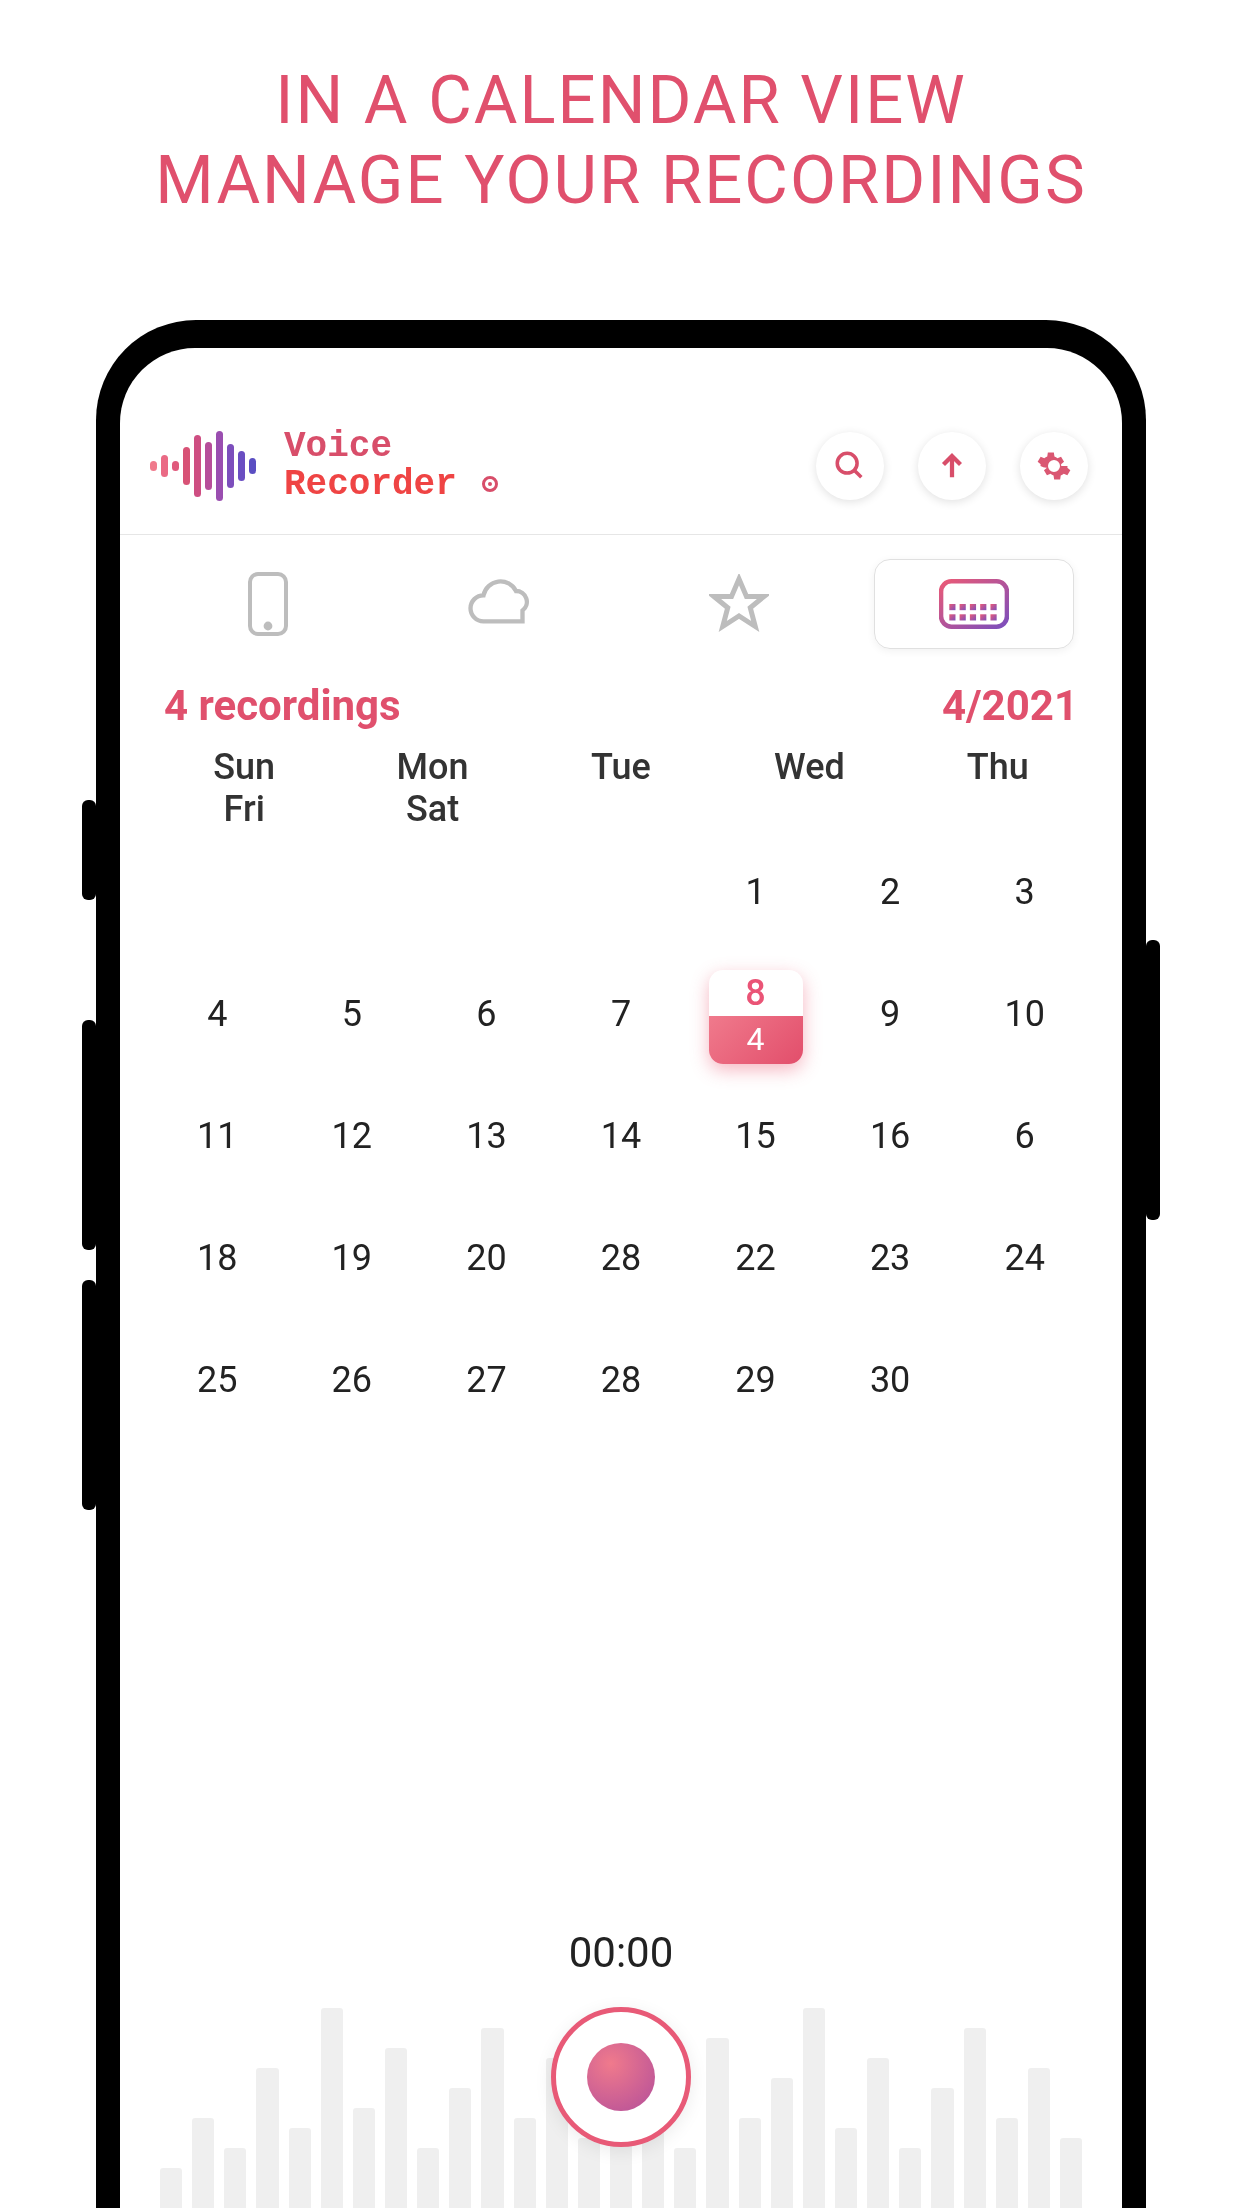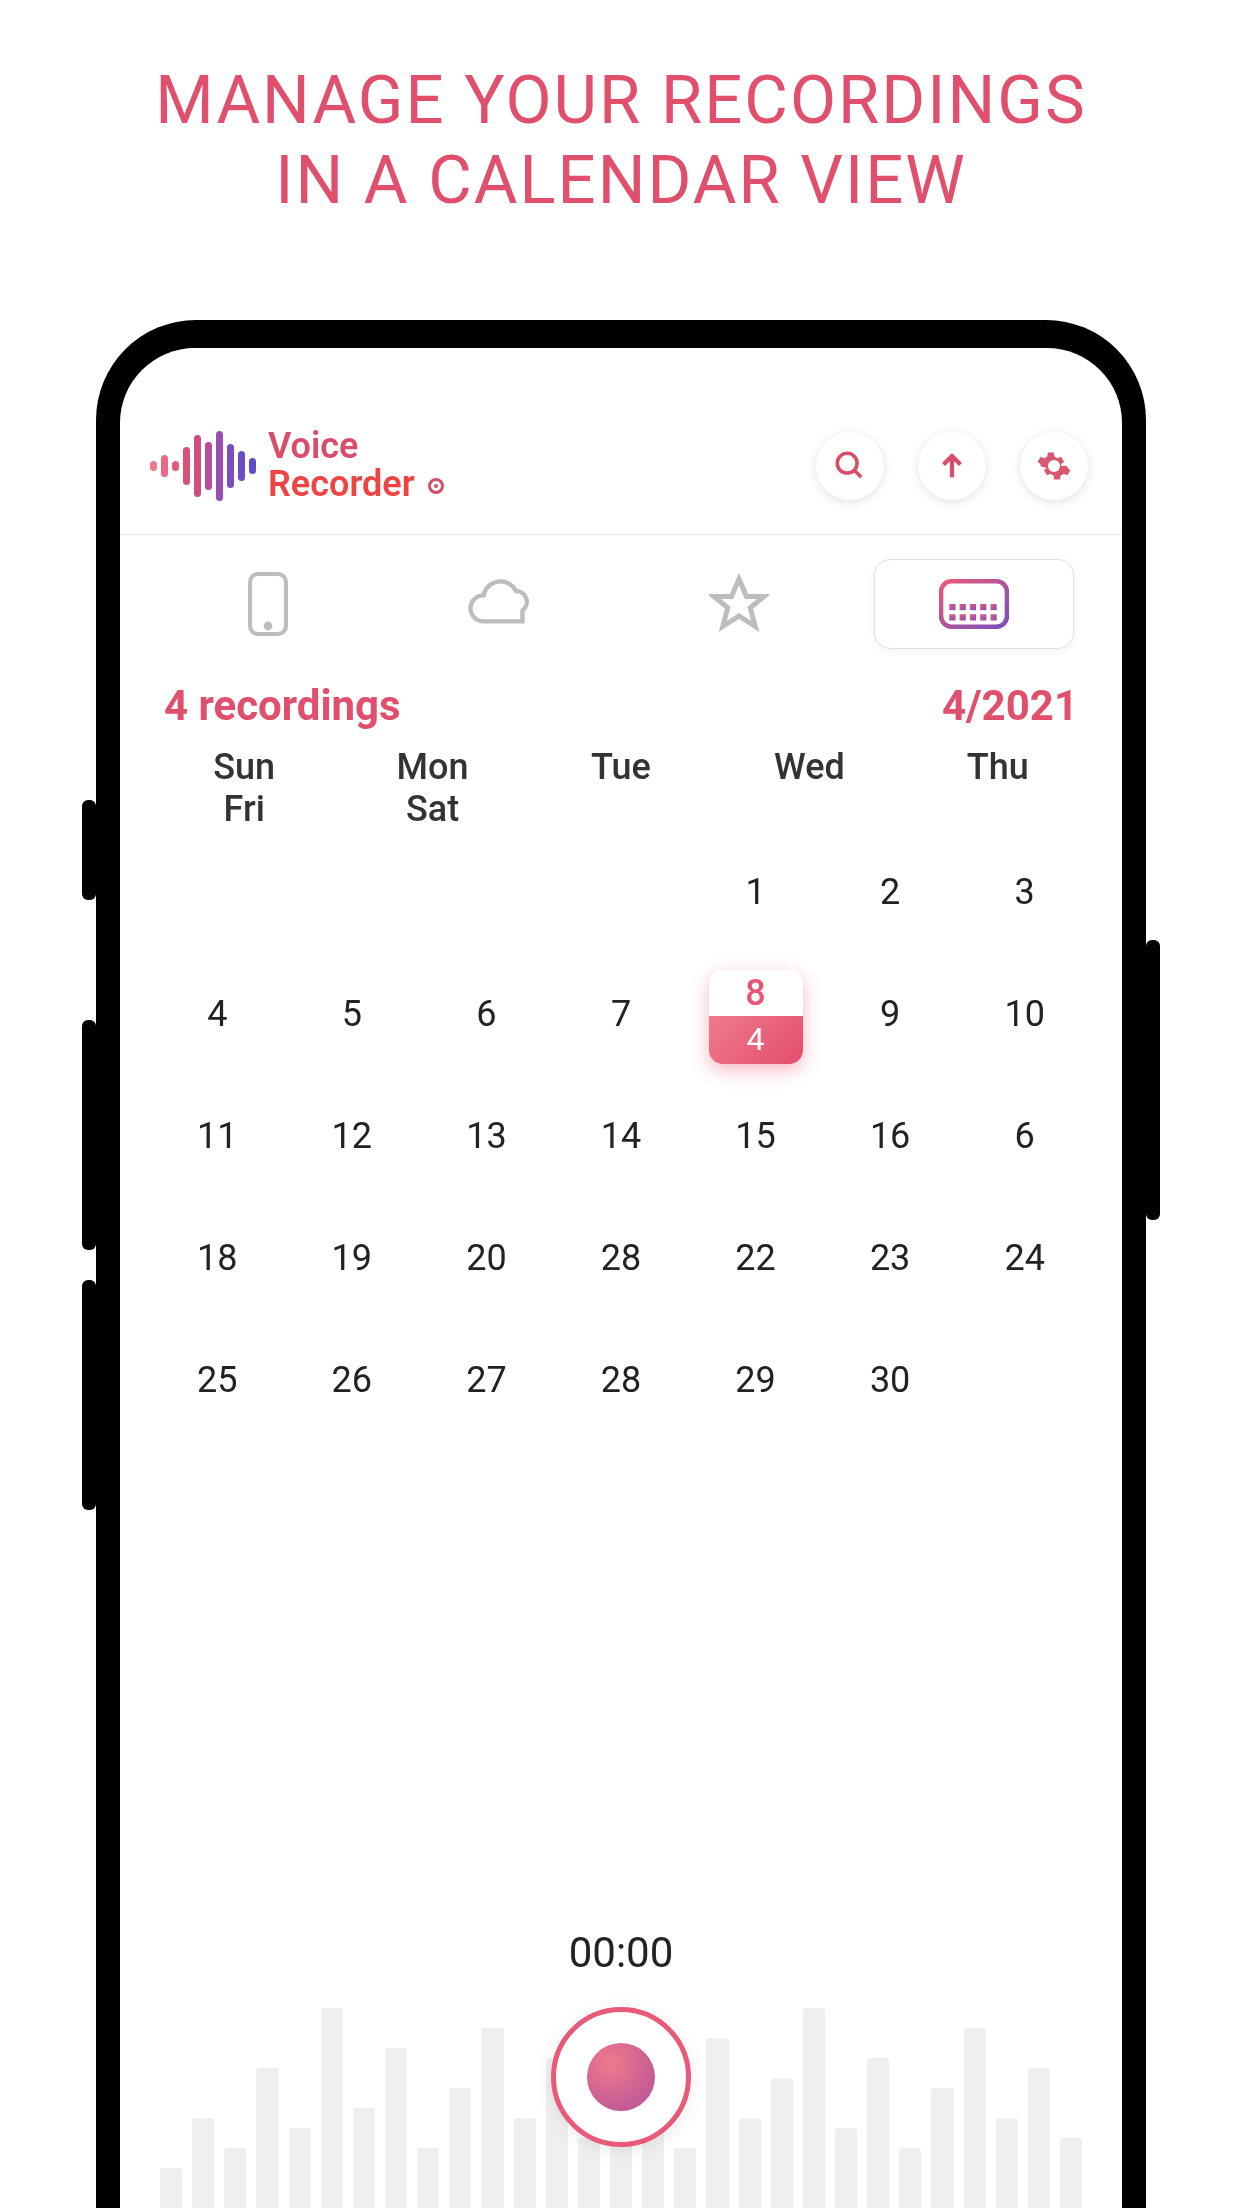--- a/index.html
+++ b/index.html
@@ -81,21 +81,22 @@
 .app-header {
   display: flex;
   align-items: center;
   justify-content: space-between;
   padding: 10px 34px 30px 30px;
   border-bottom: 1px solid #e6e6e6;
 }
 .logo {
   display: flex;
   align-items: center;
-  gap: 12px;
+  gap: 28px;
+  font-family: Liberation Mono, monospace;
 }
 .wave-bars {
   display: flex;
   align-items: center;
   gap: 4px;
   height: 70px;
 }
 .wave-bars span {
   width: 7px;
   border-radius: 4px;
@@ -237,22 +238,22 @@
 .rec-btn-inner {
   width: 68px; height: 68px;
   border-radius: 50%;
   background: radial-gradient(circle at 35% 30%, #f07a8c, #b34e9a);
 }
 </style>
 </head>
 <body>
 
 <div class="promo-title">
+  <div>IN A CALENDAR VIEW</div>
   <div>MANAGE YOUR RECORDINGS</div>
-  <div>IN A CALENDAR VIEW</div>
 </div>
 
 <div class="phone-frame">
   <div class="side-btn left1"></div>
   <div class="side-btn left2"></div>
   <div class="side-btn left3"></div>
   <div class="side-btn right1"></div>
   <div class="phone-notch">
     <div class="dots">
         <span></span>

